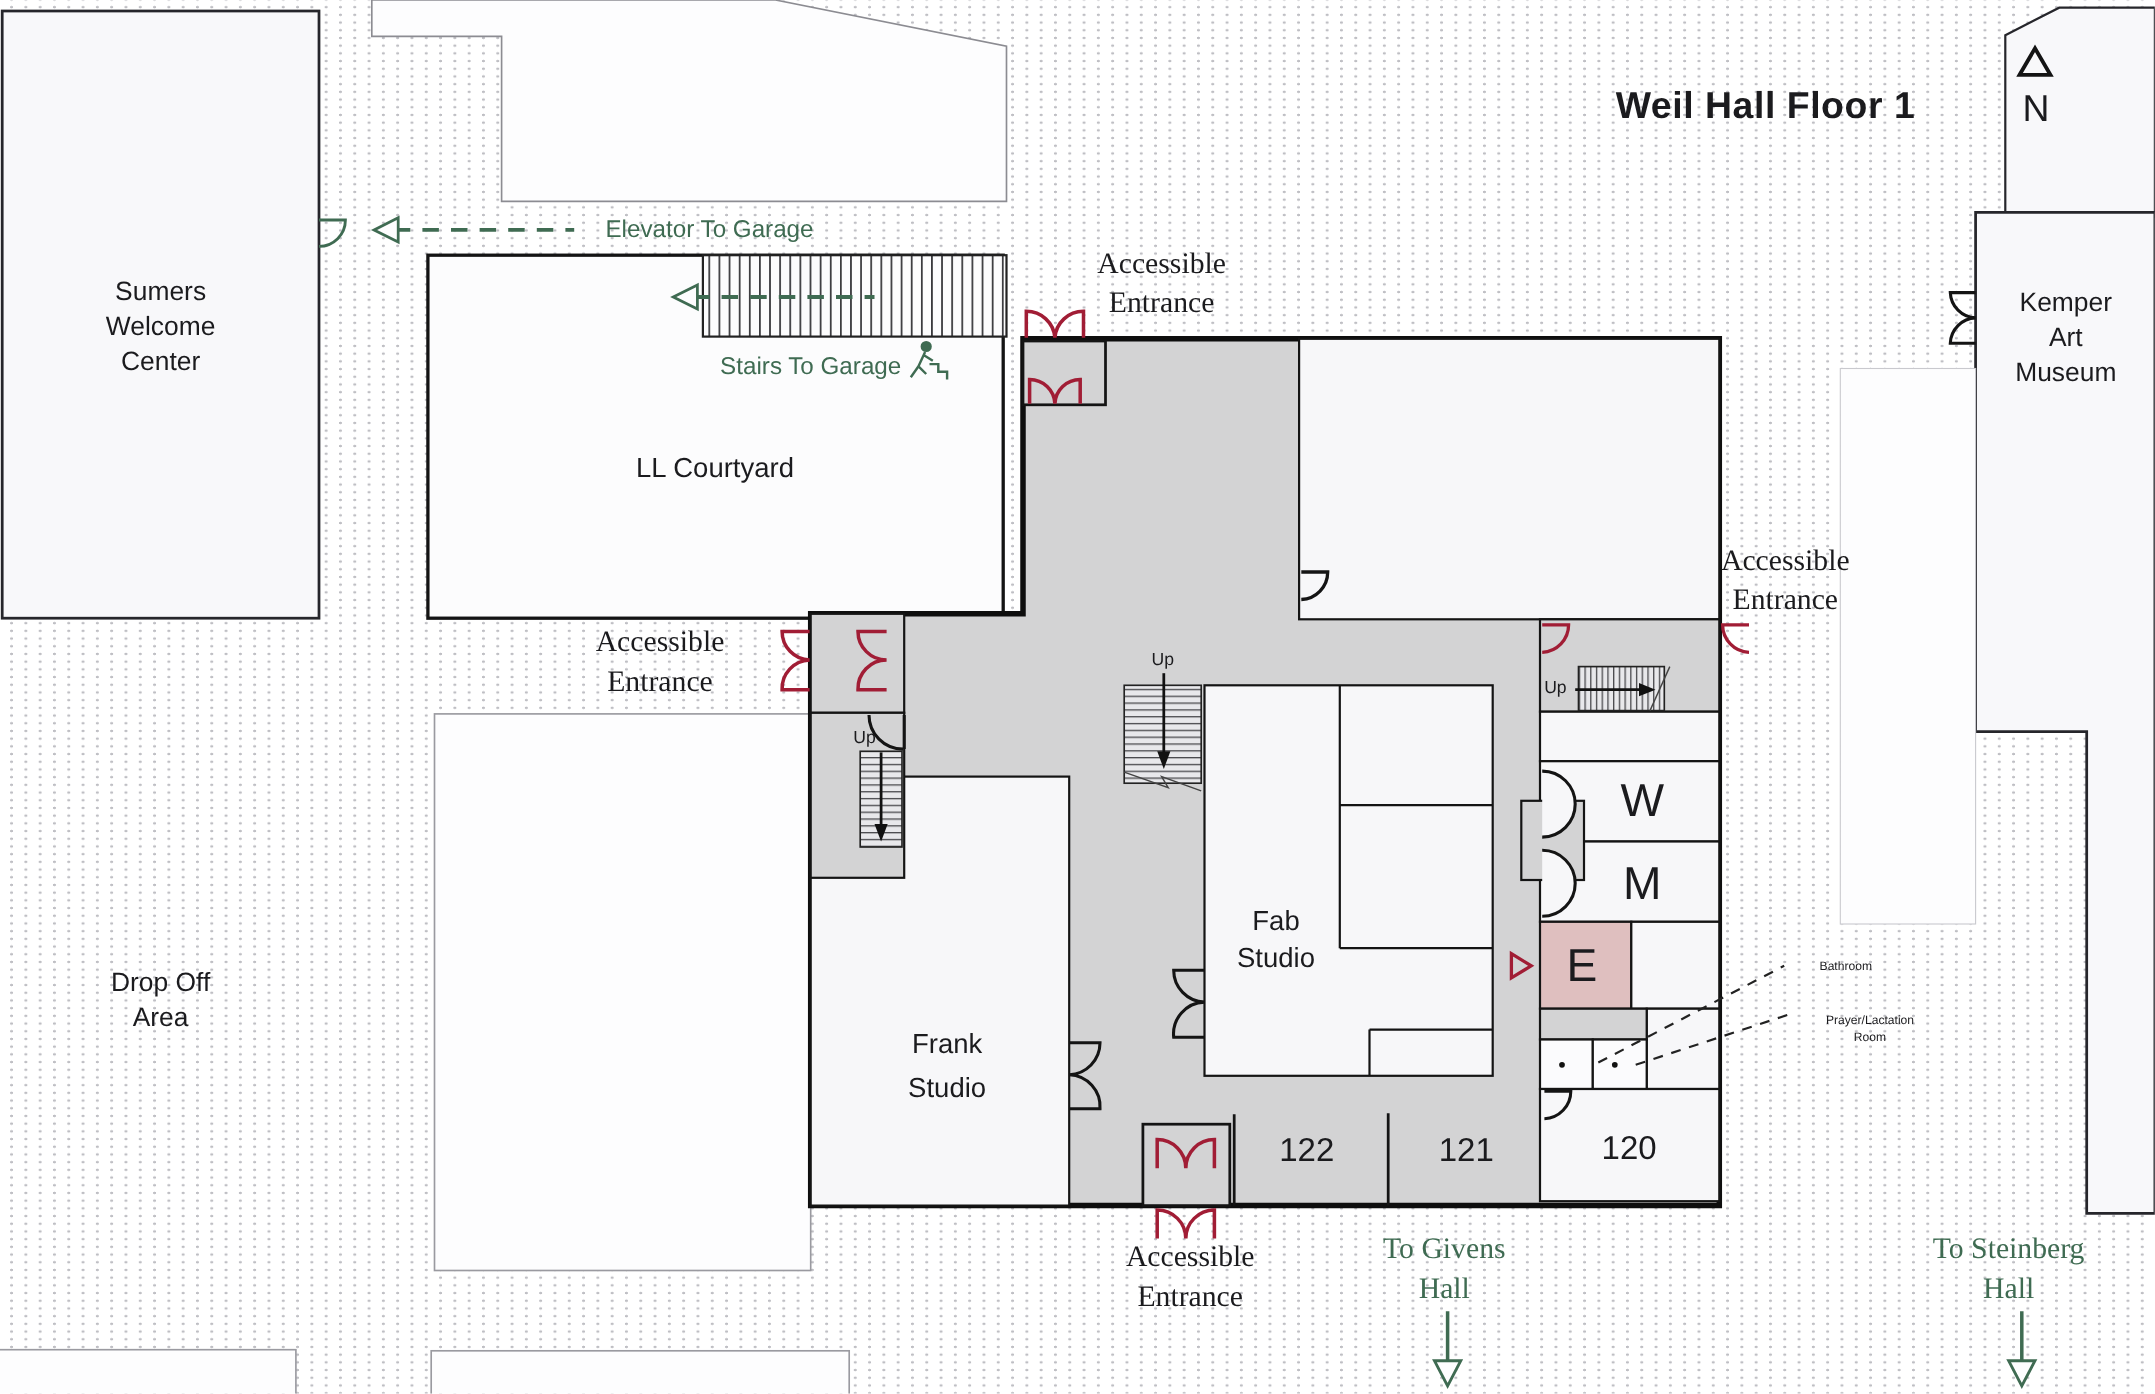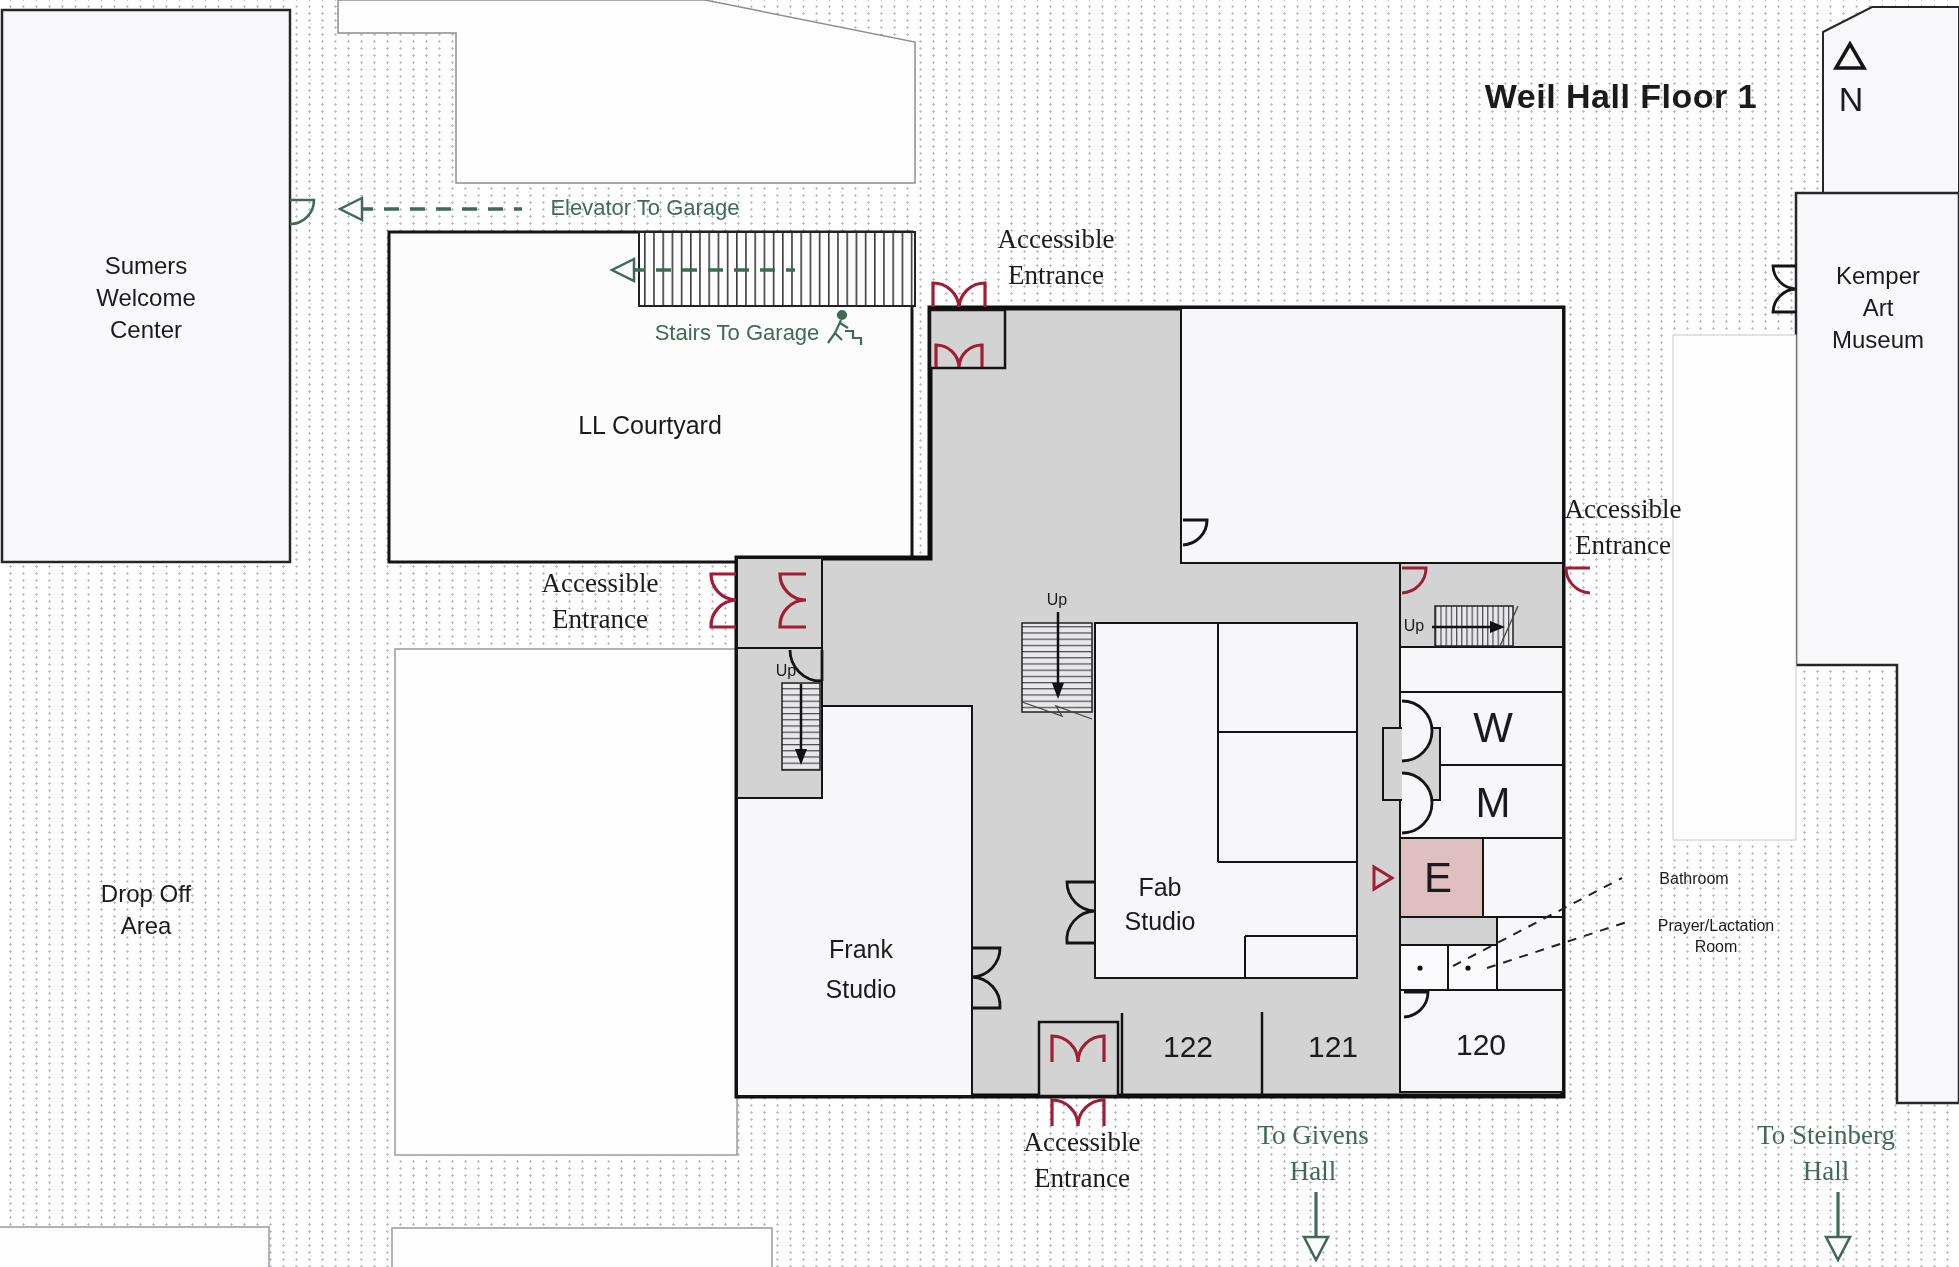--- a/index.html
+++ b/index.html
@@ -23,21 +23,21 @@
     white-space:nowrap;
   }
   .lbl span { display:block; }
   .green { color:#3F6B52; }
   .title { font-size:34px; font-weight:600; letter-spacing:0.5px; }
   .compass { font-size:34px; font-weight:500; }
   .bldg  { font-size:24px; }
   .room  { font-size:25px; }
   .big   { font-size:42px; }
   .num   { font-size:30px; }
-  .small { font-size:16px;margin-left:16px; }
+  .small { font-size:11px; }
   .up    { font-size:16px; }
   .acc   { font-size:27px;font-family:Liberation Serif, serif; }
   .gsmall{ font-size:22px; }
 </style>
 </head>
 <body>
 
 <div class="canvas">
 
 <svg width="1959" height="1267" viewBox="0 0 1959 1267">
@@ -145,21 +145,21 @@
   </g>
 
   <path d="M1453,966 L1622,878" stroke="#222" stroke-width="2" stroke-dasharray="9 8" fill="none"></path>
   <path d="M1487,968 L1627,922" stroke="#222" stroke-width="2" stroke-dasharray="9 8" fill="none"></path>
 
   <path d="M1374,867 L1392,878 L1374,889 Z" stroke="#A11D35" stroke-width="3" fill="none"></path>
 
   <path d="M1836,68 L1850,44 L1864,68 Z" stroke="#141414" stroke-width="3.5" fill="none"></path>
 </svg>
 
-<div class="lbl title" style="left:1605px; top:97px;margin-left:16px;">Weil Hall Floor 1</div>
+<div class="lbl title" style="left:1605px; top:97px;">Weil Hall Floor 1</div>
 <div class="lbl compass" style="left:1851px; top:100px;">N</div>
 
 <div class="lbl bldg" style="left:146px; top:298px;">
   <span>Sumers</span>
   <span>Welcome</span>
   <span>Center</span>
 </div>
 <div class="lbl bldg" style="left:1878px; top:308px;">
   <span>Kemper</span>
   <span>Art</span>
@@ -168,21 +168,21 @@
 <div class="lbl room" style="left:650px; top:426px;">LL Courtyard</div>
 <div class="lbl bldg" style="left:146px; top:910px;">
   <span>Drop Off</span>
   <span>Area</span>
 </div>
 
 <div class="lbl room" style="left:861px; top:969px; line-height:1.6;">
   <span>Frank</span>
   <span>Studio</span>
 </div>
-<div class="lbl room" style="left:1160px; top:904px;">
+<div class="lbl room" style="left:1160px; top:855px;">
   <span>Fab</span>
   <span>Studio</span>
 </div>
 
 <div class="lbl acc" style="left:1056px; top:257px;">
   <span>Accessible</span>
   <span>Entrance</span>
 </div>
 <div class="lbl acc" style="left:600px; top:601px;">
   <span>Accessible</span>

